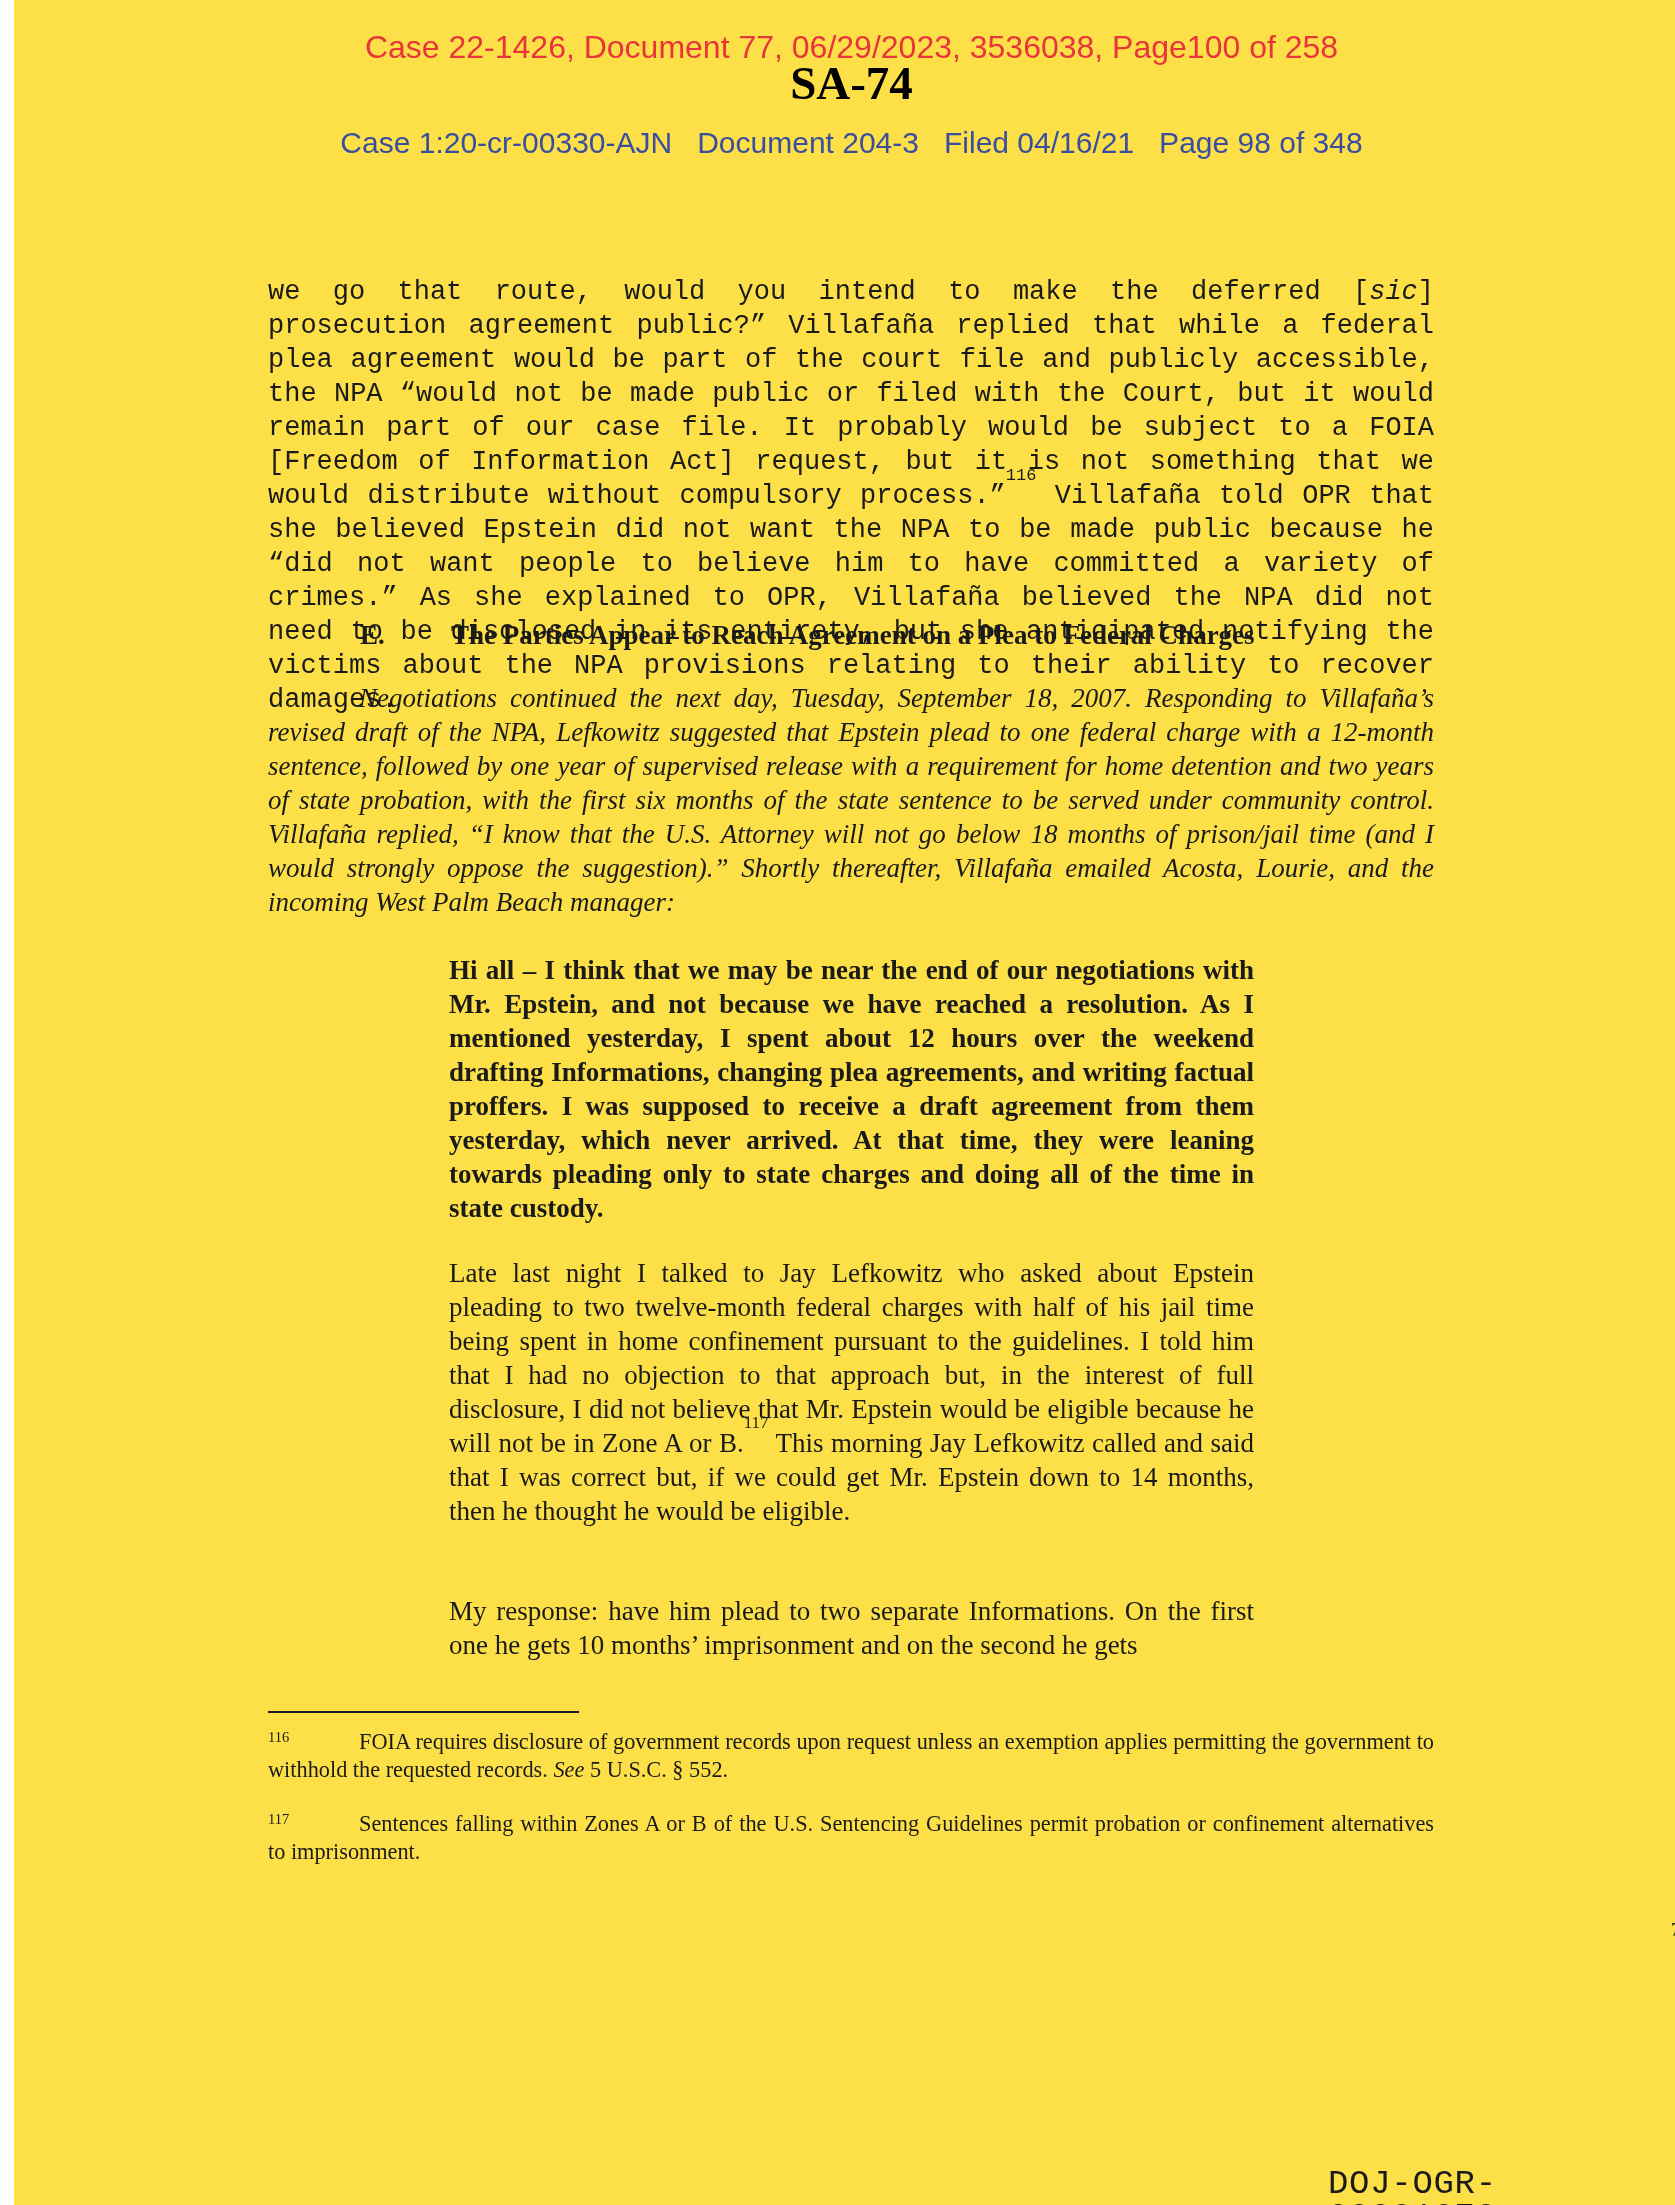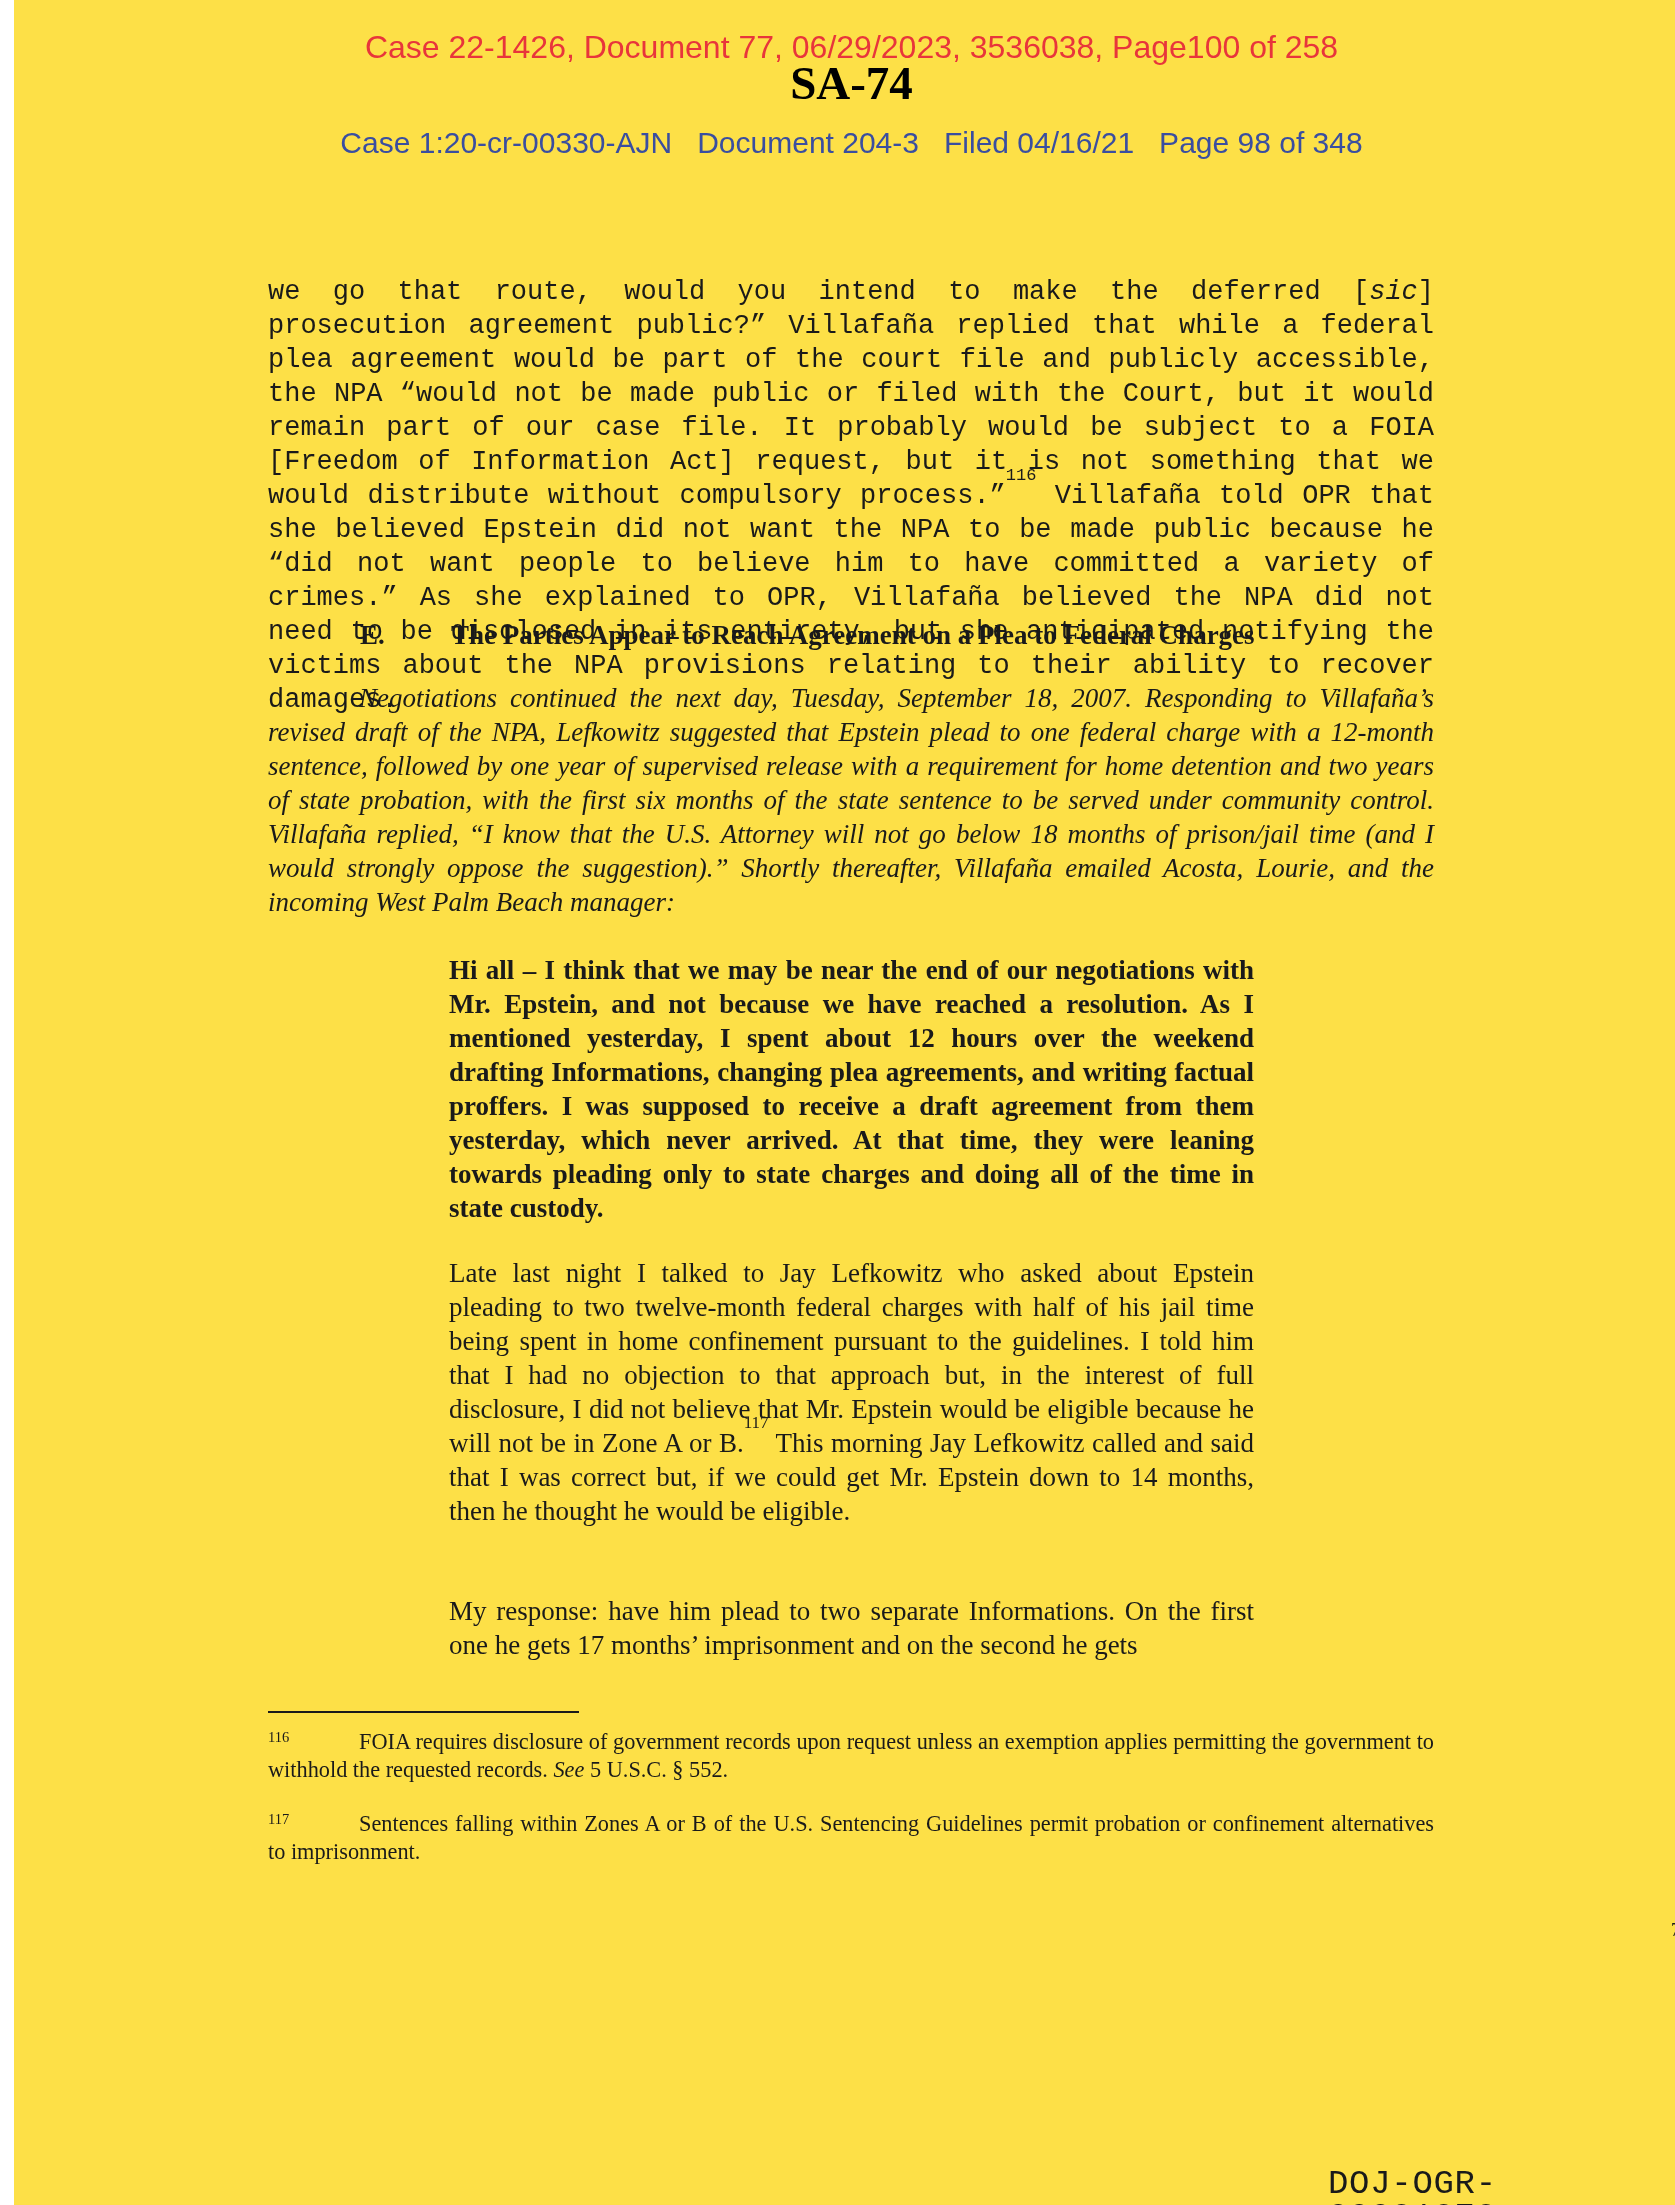--- a/index.html
+++ b/index.html
@@ -70,21 +70,21 @@
   <div class="abs body-text para1"><span>we go that route, would you intend to make the deferred [</span><i>sic</i><span>] prosecution agreement public?” Villafaña replied that while a federal plea agreement would be part of the court file and publicly accessible, the NPA “would not be made public or filed with the Court, but it would remain part of our case file.  It probably would be subject to a FOIA [Freedom of Information Act] request, but it is not something that we would distribute without compulsory process.”</span><span class="sup">116</span><span>  Villafaña told OPR that she believed Epstein did not want the NPA to be made public because he “did not want people to believe him to have committed a variety of crimes.”  As she explained to OPR, Villafaña believed the NPA did not need to be disclosed in its entirety, but she anticipated notifying the victims about the NPA provisions relating to their ability to recover damages.</span></div>
 
   <div class="abs heading"><span class="num">E.</span><span>The Parties Appear to Reach Agreement on a Plea to Federal Charges</span></div>
 
   <div class="abs body-text para2">Negotiations continued the next day, Tuesday, September 18, 2007.  Responding to Villafaña’s revised draft of the NPA, Lefkowitz suggested that Epstein plead to one federal charge with a 12-month sentence, followed by one year of supervised release with a requirement for home detention and two years of state probation, with the first six months of the state sentence to be served under community control.  Villafaña replied, “I know that the U.S. Attorney will not go below 18 months of prison/jail time (and I would strongly oppose the suggestion).”  Shortly thereafter, Villafaña emailed Acosta, Lourie, and the incoming West Palm Beach manager:</div>
 
   <div class="abs body-text bq bq1">Hi all – I think that we may be near the end of our negotiations with Mr. Epstein, and not because we have reached a resolution.  As I mentioned yesterday, I spent about 12 hours over the weekend drafting Informations, changing plea agreements, and writing factual proffers.  I was supposed to receive a draft agreement from them yesterday, which never arrived.  At that time, they were leaning towards pleading only to state charges and doing all of the time in state custody.</div>
 
   <div class="abs body-text bq bq2"><span>Late last night I talked to Jay Lefkowitz who asked about Epstein pleading to two twelve-month federal charges with half of his jail time being spent in home confinement pursuant to the guidelines.  I told him that I had no objection to that approach but, in the interest of full disclosure, I did not believe that Mr. Epstein would be eligible because he will not be in Zone A or B.</span><span class="sup">117</span><span>  This morning Jay Lefkowitz called and said that I was correct but, if we could get Mr. Epstein down to 14 months, then he thought he would be eligible.</span></div>
 
-  <div class="abs body-text bq bq3">My response:  have him plead to two separate Informations.  On the first one he gets 17 months’ imprisonment and on the second he gets</div>
+  <div class="abs body-text bq bq3">My response:  have him plead to two separate Informations.  On the first one he gets 10 months’ imprisonment and on the second he gets</div>
 
   <div class="abs fn-rule"></div>
 
   <div class="abs fn fn1"><span class="fnnum">116</span><span>FOIA requires disclosure of government records upon request unless an exemption applies permitting the government to withhold the requested records.  </span><i>See</i><span> 5 U.S.C. § 552.</span></div>
 
   <div class="abs fn fn2"><span class="fnnum">117</span><span>Sentences falling within Zones A or B of the U.S. Sentencing Guidelines permit probation or confinement alternatives to imprisonment.</span></div>
 
   <div class="abs pagenum">72</div>
   <div class="abs bates">DOJ-OGR-00021272</div>
 

